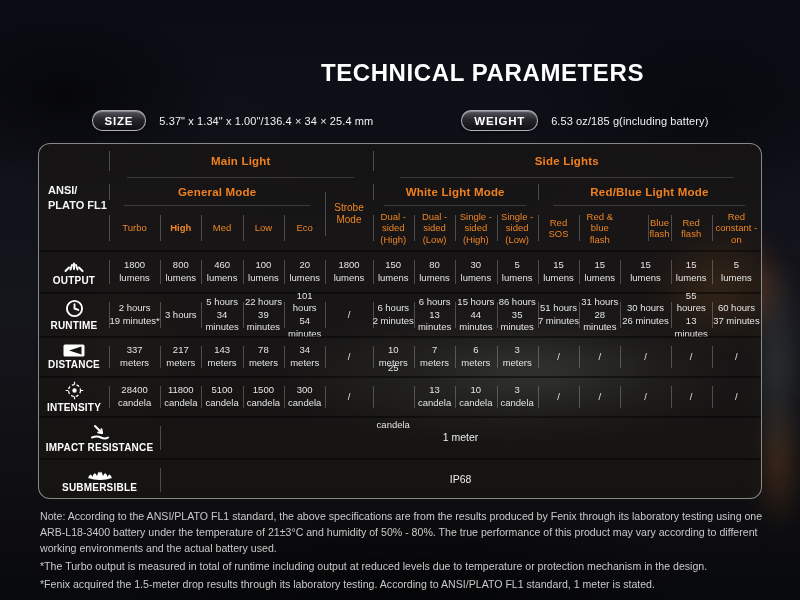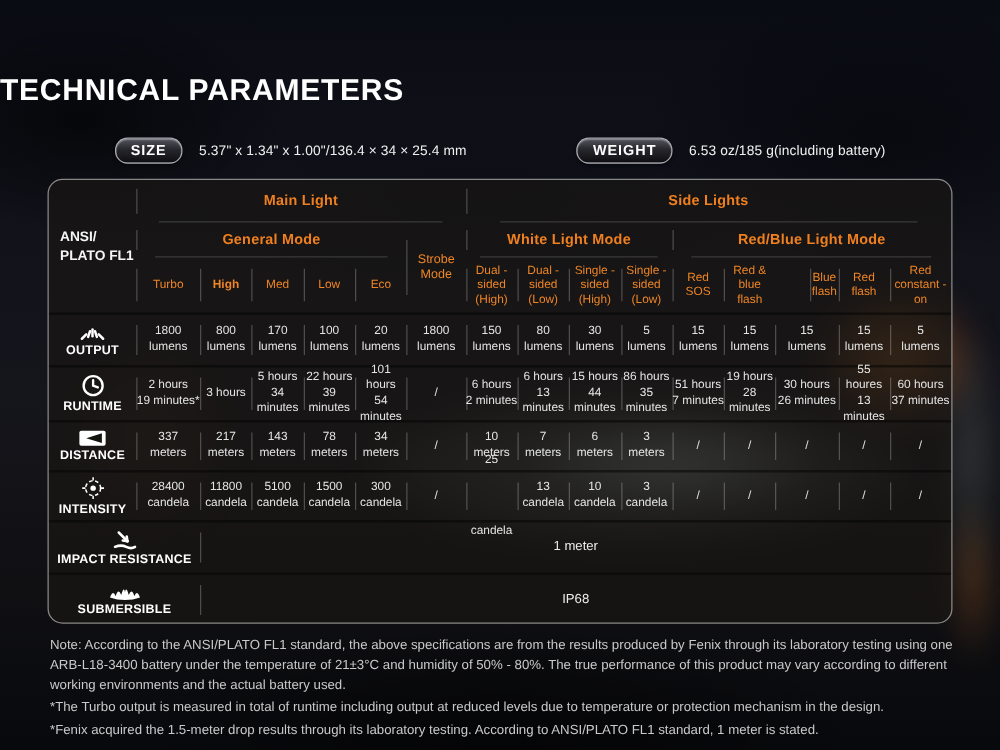--- a/index.html
+++ b/index.html
@@ -18,21 +18,21 @@
     background:radial-gradient(ellipse at center,rgba(226,240,229,0.30),transparent 70%);}
   .glow-tent{left:655px;top:232px;width:125px;height:110px;filter:blur(13px);
     background:radial-gradient(ellipse at center,rgba(244,138,40,0.48),rgba(200,100,30,0.18) 60%,transparent 75%);}
   .glow-right{left:752px;top:262px;width:48px;height:210px;filter:blur(11px);
     background:radial-gradient(ellipse at center,rgba(160,180,160,0.22),transparent 75%);}
   .glow-right-orange{left:756px;top:400px;width:44px;height:130px;filter:blur(10px);
     background:radial-gradient(ellipse at center,rgba(225,125,45,0.26),transparent 75%);}
   .glow-left-warm{left:55px;top:275px;width:130px;height:150px;filter:blur(15px);
     background:radial-gradient(ellipse at center,rgba(140,92,52,0.20),transparent 75%);}
 
-  .page-title{position:absolute;top:59px;left:0;width:644px;text-align:left;margin:0;
+  .page-title{position:absolute;top:59px;left:0;width:644px;text-align:right;margin:0;
     color:#ffffff;font-size:24px;font-weight:bold;letter-spacing:0.6px;}
   .meta-row{position:absolute;top:110px;left:0;width:800px;display:flex;justify-content:center;
     align-items:center;gap:88px;}
   .meta-group{display:flex;align-items:center;gap:13px;}
   .pill{display:inline-flex;align-items:center;justify-content:center;padding:2px 12px;height:15px;
     border-radius:10px;border:1px solid rgba(195,195,205,0.85);
     background:linear-gradient(180deg,#55555e 0%,#26262c 45%,#0e0e12 100%);
     box-shadow:inset 0 1px 1px rgba(255,255,255,0.35),0 1px 3px rgba(0,0,0,0.6);
     color:#ffffff;font-size:11.5px;font-weight:bold;letter-spacing:0.8px;}
   .meta-text{color:#f0f0f0;font-size:11px;letter-spacing:0.1px;}
@@ -126,21 +126,21 @@
       </div>
       <div class="tcell dcell vsep rsep" style="grid-area: 4 / 2;">
         <span>1800</span>
         <span>lumens</span>
       </div>
       <div class="tcell dcell vsep rsep" style="grid-area: 4 / 3;">
         <span>800</span>
         <span>lumens</span>
       </div>
       <div class="tcell dcell vsep rsep" style="grid-area: 4 / 4;">
-        <span>170</span>
+        <span>460</span>
         <span>lumens</span>
       </div>
       <div class="tcell dcell vsep rsep" style="grid-area: 4 / 5;">
         <span>100</span>
         <span>lumens</span>
       </div>
       <div class="tcell dcell vsep rsep" style="grid-area: 4 / 6;">
         <span>20</span>
         <span>lumens</span>
       </div>
@@ -231,21 +231,21 @@
       </div>
       <div class="tcell dcell vsep rsep" style="grid-area: 5 / 11;">
         <span>86 hours</span>
         <span>35 minutes</span>
       </div>
       <div class="tcell dcell vsep rsep" style="grid-area: 5 / 12;">
         <span>51 hours</span>
         <span>7 minutes</span>
       </div>
       <div class="tcell dcell vsep rsep" style="grid-area: 5 / 13;">
-        <span>19 hours</span>
+        <span>31 hours</span>
         <span>28 minutes</span>
       </div>
       <div class="tcell dcell vsep rsep" style="grid-area: 5 / 14;">
         <span>30 hours</span>
         <span>26 minutes</span>
       </div>
       <div class="tcell dcell vsep rsep" style="grid-area: 5 / 15;">
         <span>55 houres</span>
         <span>13 minutes</span>
       </div>

